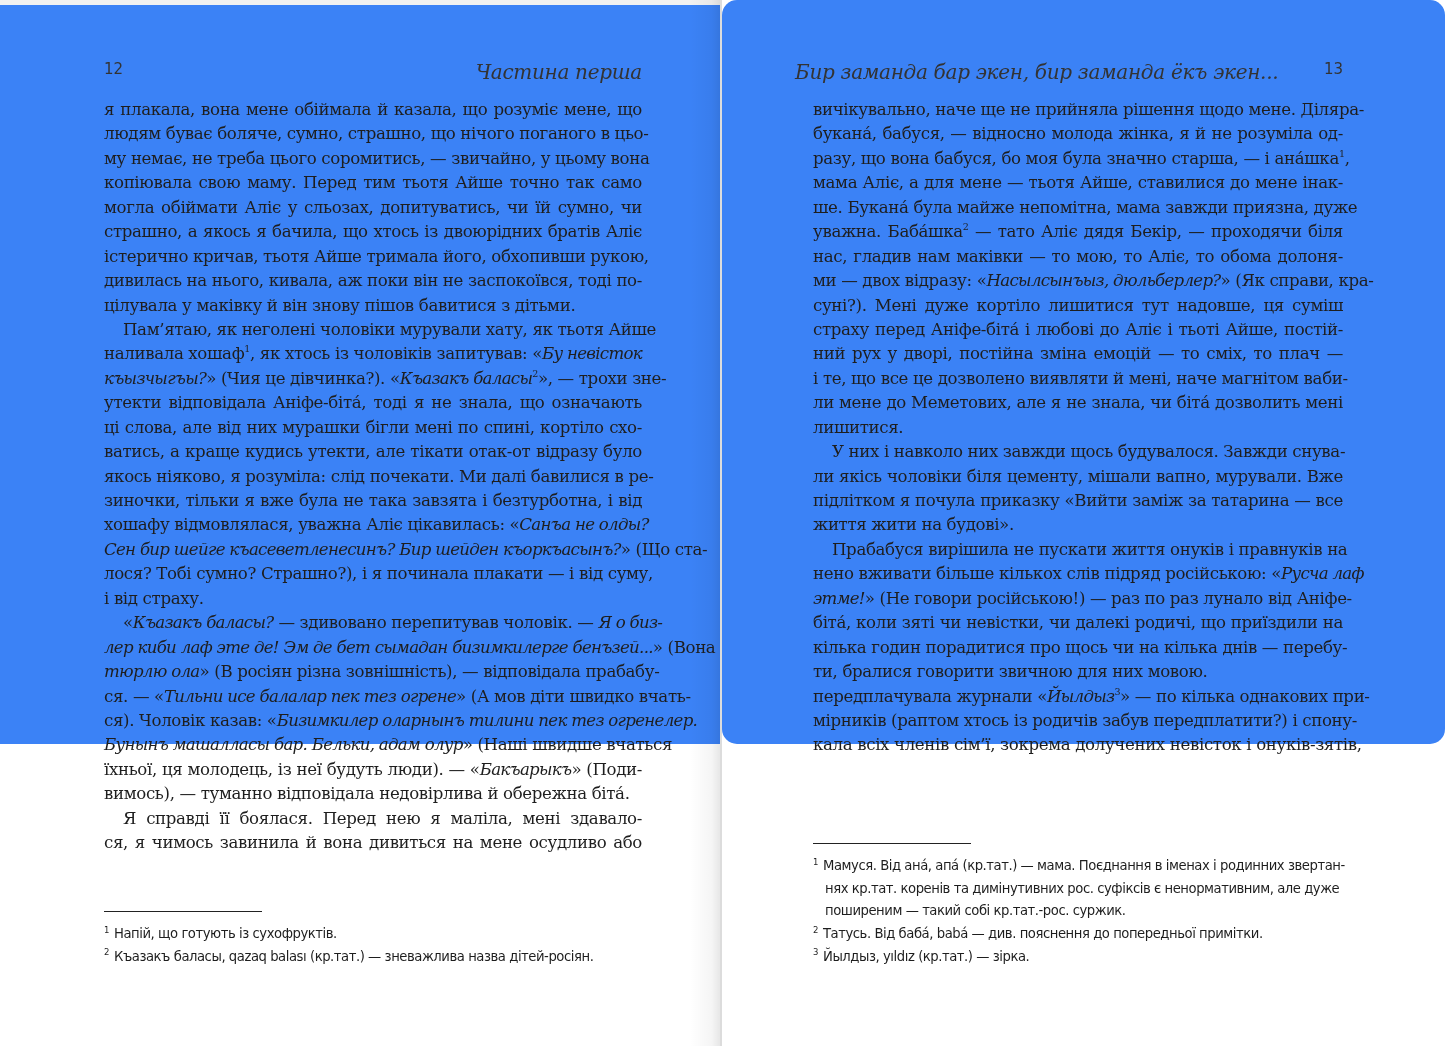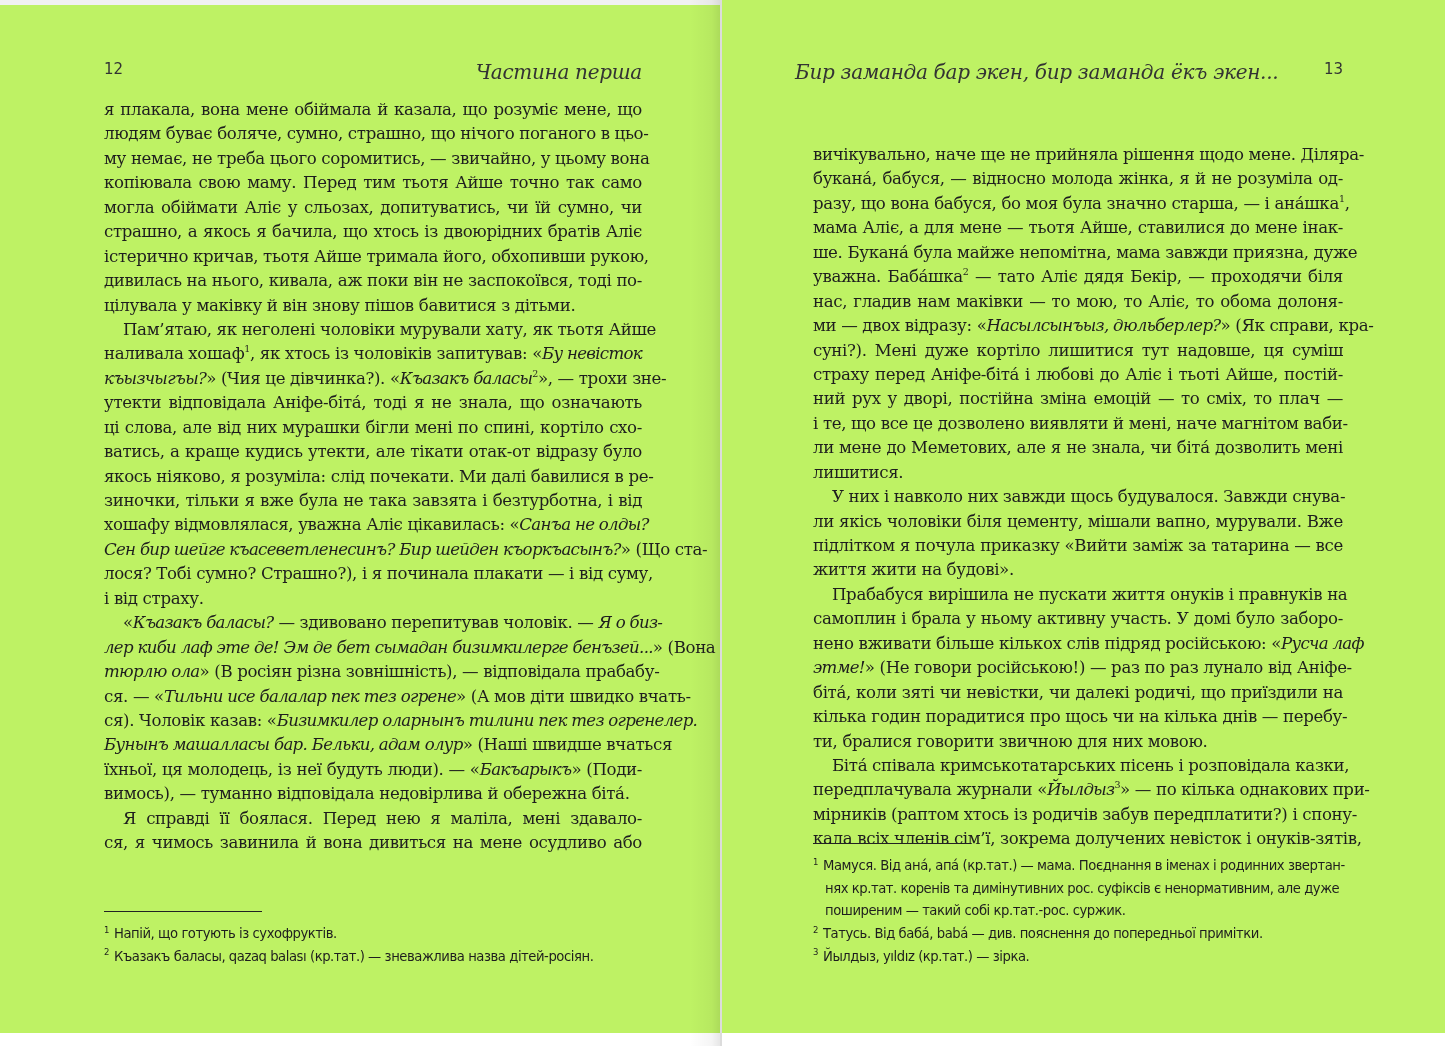--- a/index.html
+++ b/index.html
@@ -4,23 +4,23 @@
 <style>
   html, body { margin:0; padding:0; }
   body {
     width:1445px; height:1046px; overflow:hidden;
     background:#ffffff;
     font-family:"DejaVu Serif", serif;
     color:#1e1e1e;
     position:relative;
   }
   .spread { position:absolute; left:0; top:0; width:1445px; height:1046px; }
-  .page { position:absolute; top:0; height:1033px; background:#bef264; }
+  .page { position:absolute; top:0; height:744px; background:#3b82f6; }
   .page-left { left:0; width:721px; }
-  .page-right { left:722px; width:723px; }
+  .page-right { left:722px; width:723px;border-radius:15px; }
   .gutter-shadow-left {
     position:absolute; left:690px; top:0; width:31px; height:1046px;
     background:linear-gradient(to right, rgba(0,0,0,0) 0%, rgba(0,0,0,0.04) 70%, rgba(0,0,0,0.10) 100%);
   }
   .spine { position:absolute; left:720px; top:0; width:2px; height:1046px; background:#dcdcdc; }
   .top-edge { position:absolute; left:0; top:0; width:721px; height:5px; background:#f1f1f1; }
 
   .running-head {
     position:absolute; top:60px; height:24px;
     font-family:"DejaVu Sans", sans-serif; font-size:14px; color:#333;
@@ -29,21 +29,21 @@
   .page-right .running-head { left:73px; width:548px; }
   .folio { position:absolute; top:0; font-size:15px; }
   .page-left .folio { left:0; }
   .page-right .folio { right:0; }
   .rh-title { position:absolute; top:0; font-style:italic; font-family:"DejaVu Serif", serif; font-size:20px; letter-spacing:-0.3px; color:#333; }
   .page-left .rh-title { right:0; }
   .page-right .rh-title { left:0; }
 
   .body-text { position:absolute; top:98px; }
   .page-left .body-text { left:104px; width:538px; }
-  .page-right .body-text { left:91px; width:530px;margin-top:45px; }
+  .page-right .body-text { left:91px; width:530px; }
   .line {
     height:24.45px; line-height:24.45px;
     font-size:16.6px; white-space:nowrap;
     text-align:justify; text-align-last:justify;
     letter-spacing:-0.35px;
   }
   .line.last { text-align-last:left; }
   .line.indent { padding-left:19px; }
   .it { font-style:italic; letter-spacing:-0.7px; }
   .sup { font-size:9.5px; vertical-align:super; line-height:0; }
@@ -130,27 +130,25 @@
         <div class="line"><span>страху перед Аніфе-біта́ і любові до Аліє і тьоті Айше, постій-</span></div>
         <div class="line"><span>ний рух у дворі, постійна зміна емоцій — то сміх, то плач —</span></div>
         <div class="line"><span>і те, що все це дозволено виявляти й мені, наче магнітом ваби-</span></div>
         <div class="line"><span>ли мене до Меметових, але я не знала, чи біта́ дозволить мені</span></div>
         <div class="line last"><span>лишитися.</span></div>
         <div class="line indent"><span>У них і навколо них завжди щось будувалося. Завжди снува-</span></div>
         <div class="line"><span>ли якісь чоловіки біля цементу, мішали вапно, мурували. Вже</span></div>
         <div class="line"><span>підлітком я почула приказку «Вийти заміж за татарина — все</span></div>
         <div class="line last"><span>життя жити на будові».</span></div>
         <div class="line indent"><span>Прабабуся вирішила не пускати життя онуків і правнуків на</span></div>
-        <div class="line"><span>самоплин і брала у ньому активну участь. У домі було заборо-</span></div>
         <div class="line"><span>нено вживати більше кількох слів підряд російською: «</span><span class="it">Русча лаф</span></div>
         <div class="line"><span class="it">этме!</span><span>» (Не говори російською!) — раз по раз лунало від Аніфе-</span></div>
         <div class="line"><span>біта́, коли зяті чи невістки, чи далекі родичі, що приїздили на</span></div>
         <div class="line"><span>кілька годин порадитися про щось чи на кілька днів — перебу-</span></div>
         <div class="line last"><span>ти, бралися говорити звичною для них мовою.</span></div>
-        <div class="line indent"><span>Біта́ співала кримськотатарських пісень і розповідала казки,</span></div>
         <div class="line"><span>передплачувала журнали «</span><span class="it">Йылдыз</span><span class="sup">3</span><span>» — по кілька однакових при-</span></div>
         <div class="line"><span>мірників (раптом хтось із родичів забув передплатити?) і спону-</span></div>
         <div class="line"><span>кала всіх членів сім’ї, зокрема долучених невісток і онуків-зятів,</span></div>
       </div>
     <div class="fn-rule"></div>
     <div class="footnotes">
         <div class="fn"><span class="fn-num">1</span><span>Мамуся. Від ана́, апа́ (кр.тат.) — мама. Поєднання в іменах і родинних звертан-</span></div>
         <div class="fn-cont"><span>нях кр.тат. коренів та димінутивних рос. суфіксів є ненормативним, але дуже</span></div>
         <div class="fn-cont"><span>поширеним — такий собі кр.тат.-рос. суржик.</span></div>
         <div class="fn"><span class="fn-num">2</span><span>Татусь. Від баба́, babá — див. пояснення до попередньої примітки.</span></div>

